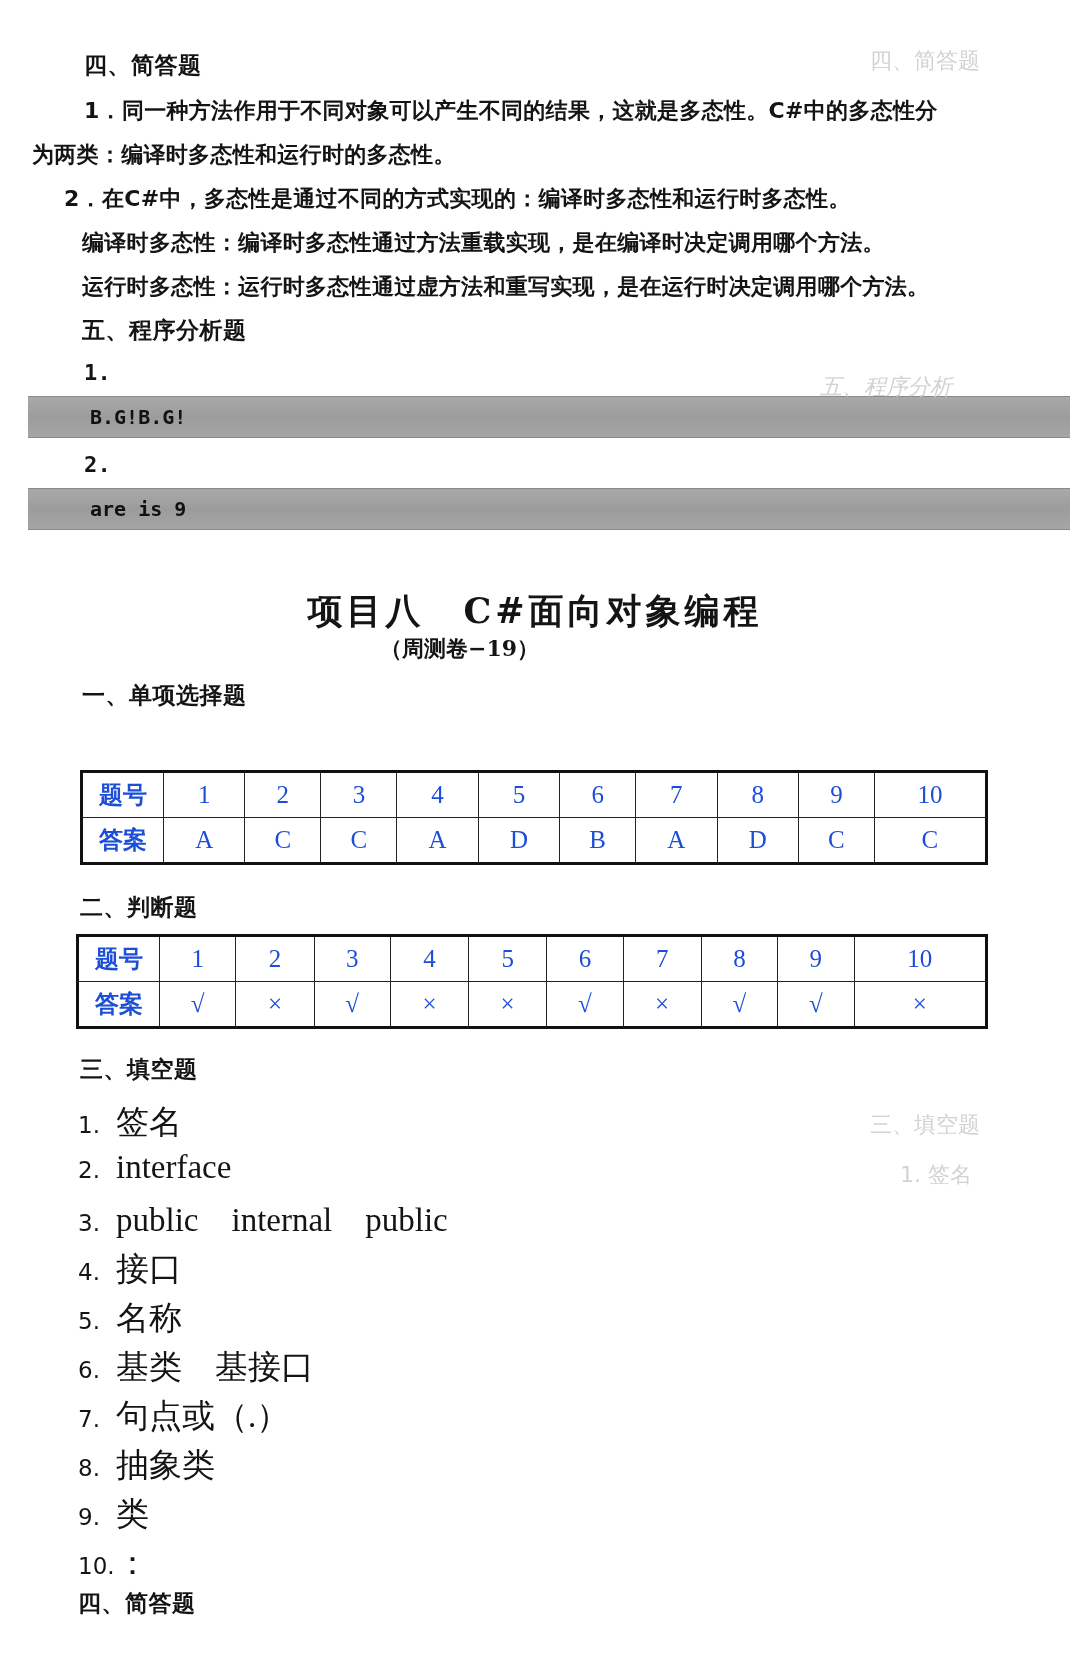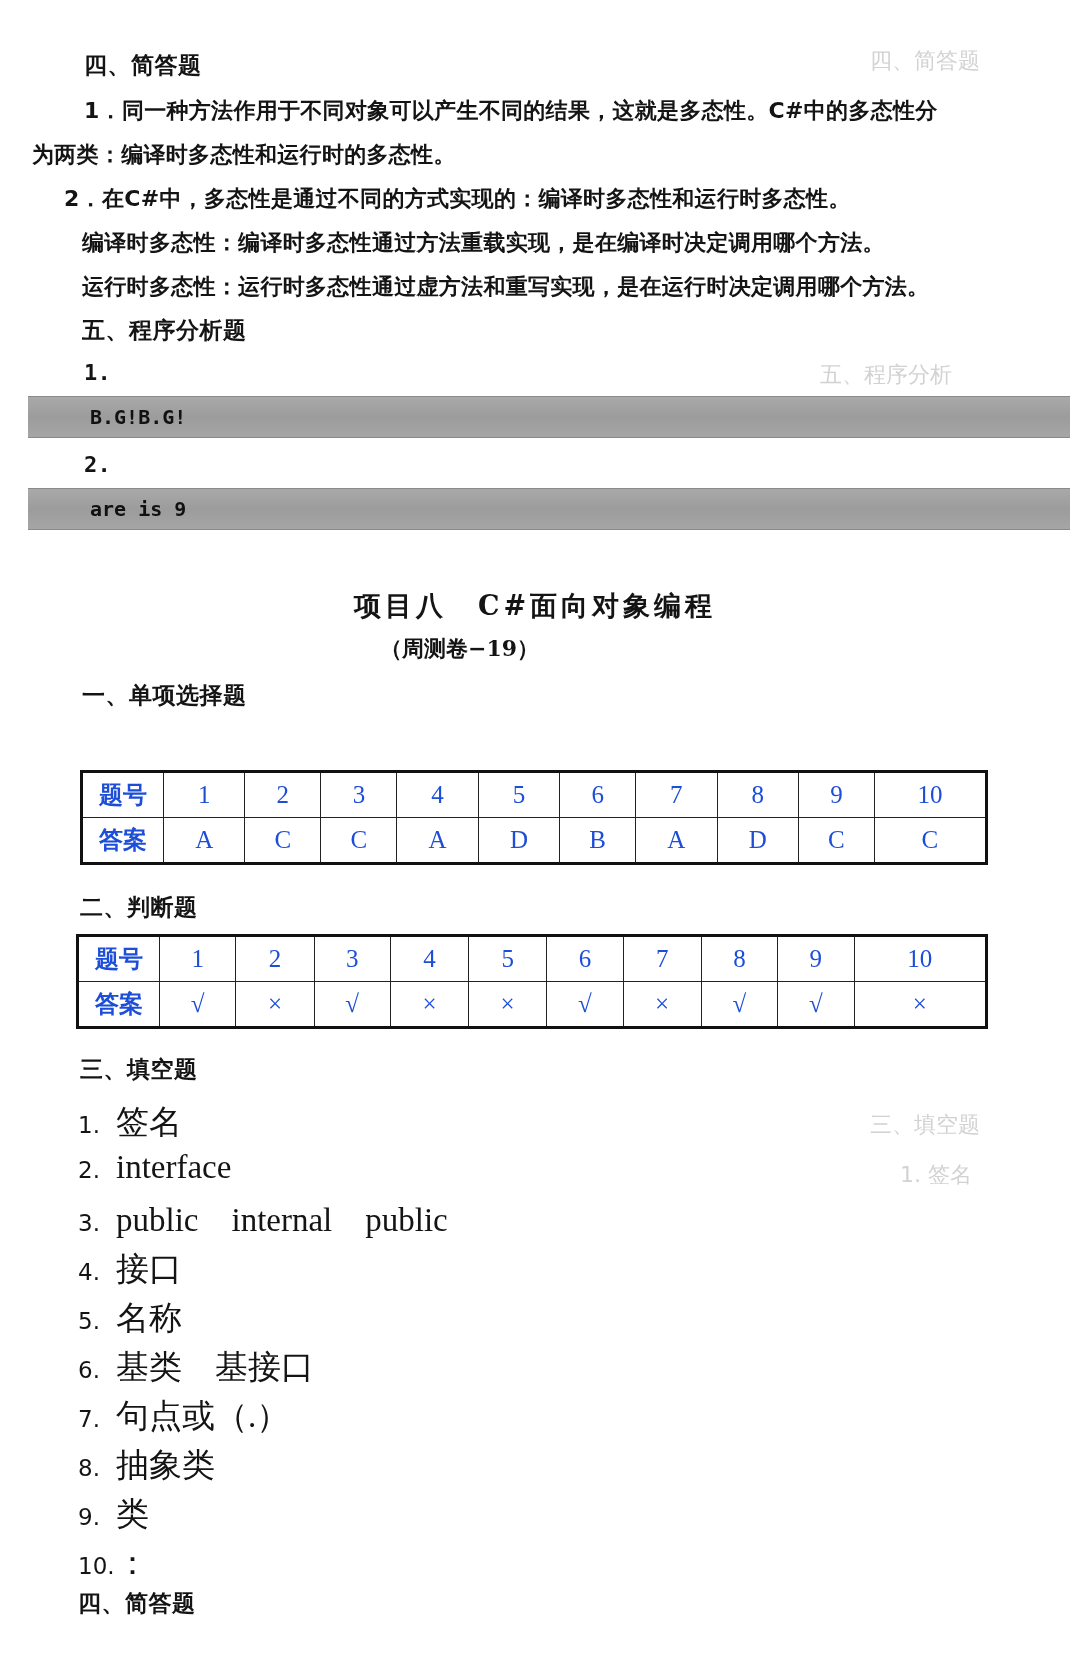--- a/index.html
+++ b/index.html
@@ -12,21 +12,21 @@
   .para { font-size:22px; font-weight:bold; white-space:nowrap; letter-spacing:0.3px; }
   .codebar {
     position:absolute; left:28px; width:1042px; height:40px;
     background:linear-gradient(#a9a9a9,#9c9c9c 50%,#a6a6a6);
     border-top:1px solid #8a8a8a; border-bottom:1px solid #8a8a8a;
   }
   .codebar span {
     position:absolute; left:62px; top:8px;
     font-family:"DejaVu Sans Mono","Liberation Mono",monospace; font-size:20px; font-weight:bold; color:#111;
   }
-  .title { font-family:"DejaVu Serif","Liberation Serif",serif; font-weight:bold; font-size:27px; letter-spacing:4px; }
+  .title { font-family:"DejaVu Serif","Liberation Serif",serif; font-weight:bold; font-size:35px; letter-spacing:4px; }
   .subtitle { font-family:"DejaVu Serif","Liberation Serif",serif; font-weight:bold; font-size:22px; }
   table.ans { position:absolute; border-collapse:collapse; border:3px solid #111; }
   table.ans td {
     border:1.5px solid #222; text-align:center; height:42px;
     font-family:"Liberation Serif","DejaVu Serif",serif; font-size:25px; color:#1d4ed8;
   }
   table.ans td.lbl { font-family:"DejaVu Sans",sans-serif; font-weight:bold; font-size:24px; width:78px; }
   .fill { position:absolute; left:78px; font-size:23px; white-space:nowrap; }
   .fill .num { font-family:"DejaVu Sans",sans-serif; display:inline-block; width:38px; }
   .fill .txt { font-family:"Liberation Serif","DejaVu Serif",serif; font-size:33px; }
@@ -46,21 +46,21 @@
 <div class="abs para" style="left:84px;top:360px;font-family:'DejaVu Sans Mono',monospace;">1.</div>
 <div class="codebar" style="top:396px;">
   <span>B.G!B.G!</span>
 </div>
 <div class="abs para" style="left:84px;top:452px;font-family:'DejaVu Sans Mono',monospace;">2.</div>
 <div class="codebar" style="top:488px;">
   <span>are is 9</span>
 </div>
 
 <div class="ghost" style="left:870px;top:46px;">四、简答题</div>
-<div class="ghost" style="left:820px;top:360px;">五、程序分析</div>
+<div class="ghost" style="left:820px;top:372px;font-style:italic;">五、程序分析</div>
 
 <div class="abs title" style="left:0;width:1070px;text-align:center;top:588px;">项目八　C#面向对象编程</div>
 <div class="abs subtitle" style="left:0;width:899px;text-align:center;top:634px;padding-left:20px;box-sizing:border-box;">（周测卷−19）</div>
 
 <div class="abs heading" style="left:82px;top:680px;">一、单项选择题</div>
 <table class="ans" style="left:80px;top:770px;width:908px;">
   <tbody>
       <tr>
     <td class="lbl">题号</td>
     <td>1</td>

